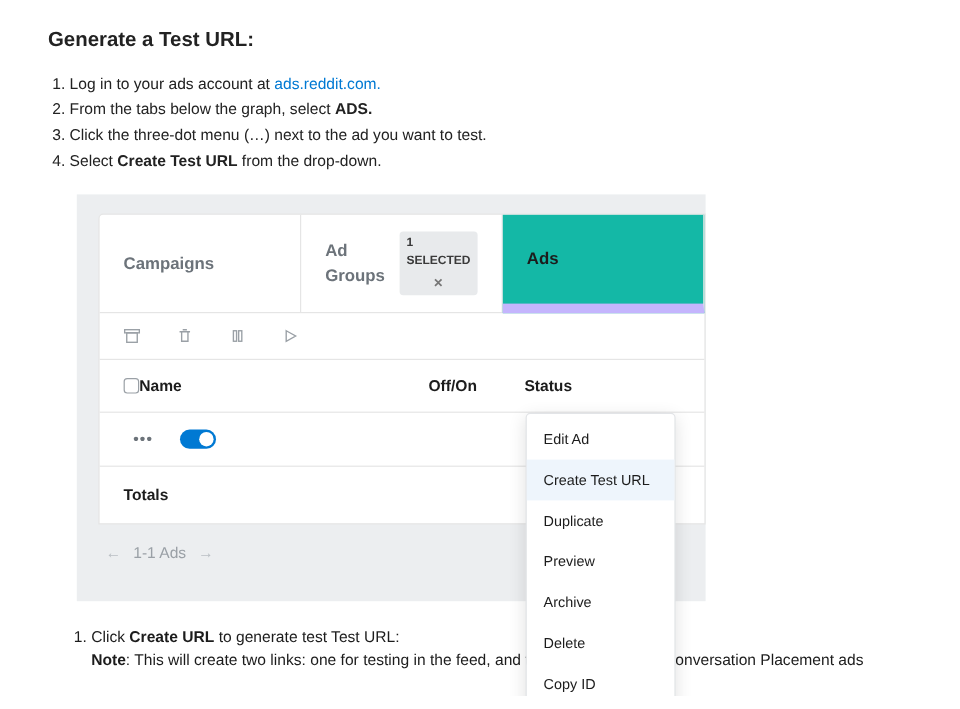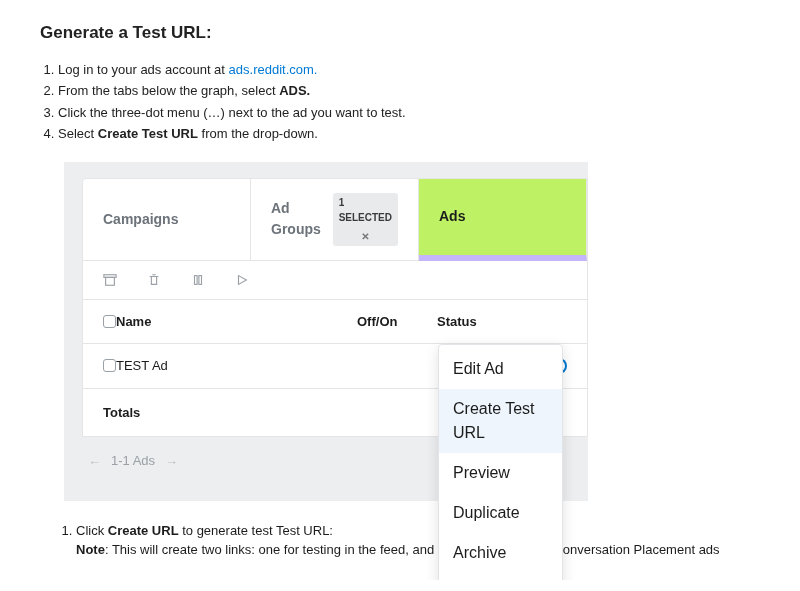--- a/index.html
+++ b/index.html
@@ -52,23 +52,23 @@
     font-weight: 700;
     color: #6c737a;
     border-right: 1px solid #e5e5e5;
     display: flex;
     align-items: center;
     gap: 8px;
     flex: 1;
   }
   .tab.active {
     color: #1c1c1c;
-    border-bottom: 6px solid #c4b5fd;
+    border-bottom: 8px solid #c4b5fd;
     margin-bottom: -1px;
-    background:#bef264;
+    background:#14b8a6;
   }
   .tab-badge {
     background: #e8eaec;
     color: #3a3a3a;
     font-size: 10px;
     font-weight: 700;
     padding: 2px 6px;
     border-radius: 3px;
     display: inline-flex;
     align-items: center;
@@ -159,21 +159,21 @@
     width: 125px;
     background: #fff;
     border: 1px solid #e2e4e7;
     border-radius: 4px;
     box-shadow: 0 4px 14px rgba(0,0,0,0.12);
     z-index: 10;
     padding: 4px 0;
   }
   .dropdown-item {
     padding: 8px 14px;
-    font-size: 16px;
+    font-size: 12px;
     color: #1c1c1c;
     cursor: pointer;
   }
   .dropdown-item.highlight {
     background: #eef5fc;
   }
   
   .table-wrap { position: relative; }
   
   .footnote {
@@ -238,37 +238,33 @@
       <div class="col-name">
         <span class="checkbox"></span>
         <span>Name</span>
       </div>
       <div class="col-offon">Off/On</div>
       <div class="col-status">Status</div>
     </div>
 
     <div class="table-wrap">
       <div class="table-row">
-        <div class="col-name">
-          <span class="checkbox"></span>
-          <span>TEST Ad</span>
-        </div>
         <div style="display:flex;align-items:center;gap:14px;">
           <span class="dots">•••</span>
           <span class="toggle"></span>
         </div>
       </div>
 
       <div class="totals-row">Totals</div>
 
       <div class="dropdown">
         <div class="dropdown-item">Edit Ad</div>
         <div class="dropdown-item highlight">Create Test URL</div>
+        <div class="dropdown-item">Duplicate</div>
         <div class="dropdown-item">Preview</div>
-        <div class="dropdown-item">Duplicate</div>
         <div class="dropdown-item">Archive</div>
         <div class="dropdown-item">Delete</div>
         <div class="dropdown-item">Copy ID</div>
       </div>
     </div>
   </div>
 
   <div class="pager">
     <span class="arrow">←</span>
     <span>1-1 Ads</span>

